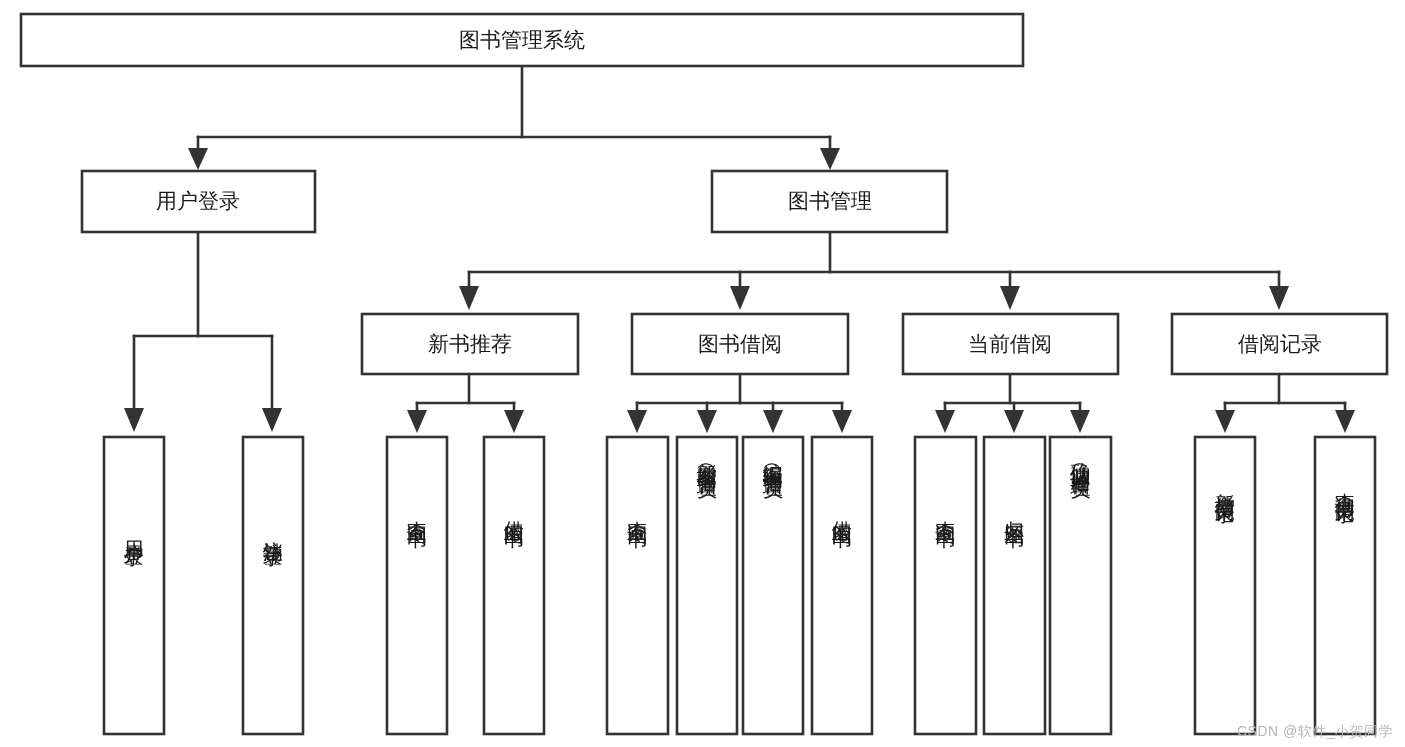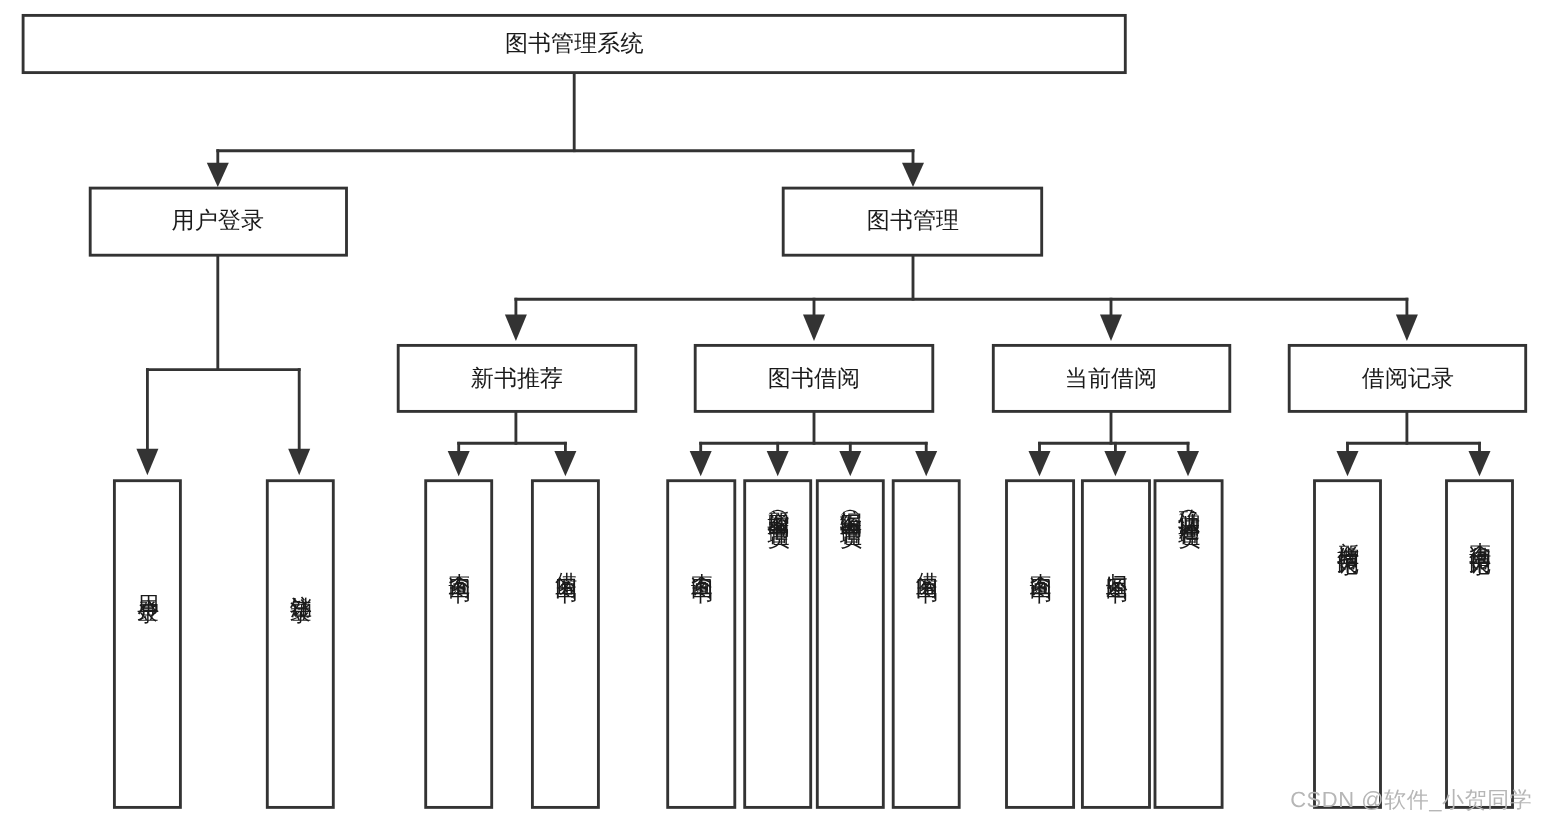--- a/index.html
+++ b/index.html
@@ -63,21 +63,21 @@
     line-height: 1.12;
     letter-spacing: 2.5px;
     color: #1a1a1a;
     white-space: nowrap;
   }
   .watermark {
     position: absolute;
     right: 12px;
     bottom: 6px;
     font-family: "Liberation Sans", "DejaVu Sans", sans-serif;
-    font-size: 20px;
+    font-size: 14px;
     color: #b6b6b6;
     letter-spacing: 0.5px;
     white-space: nowrap;
     text-align: right;
   }
 </style>
 </head>
 <body>
 
 <div id="diagram-root">

